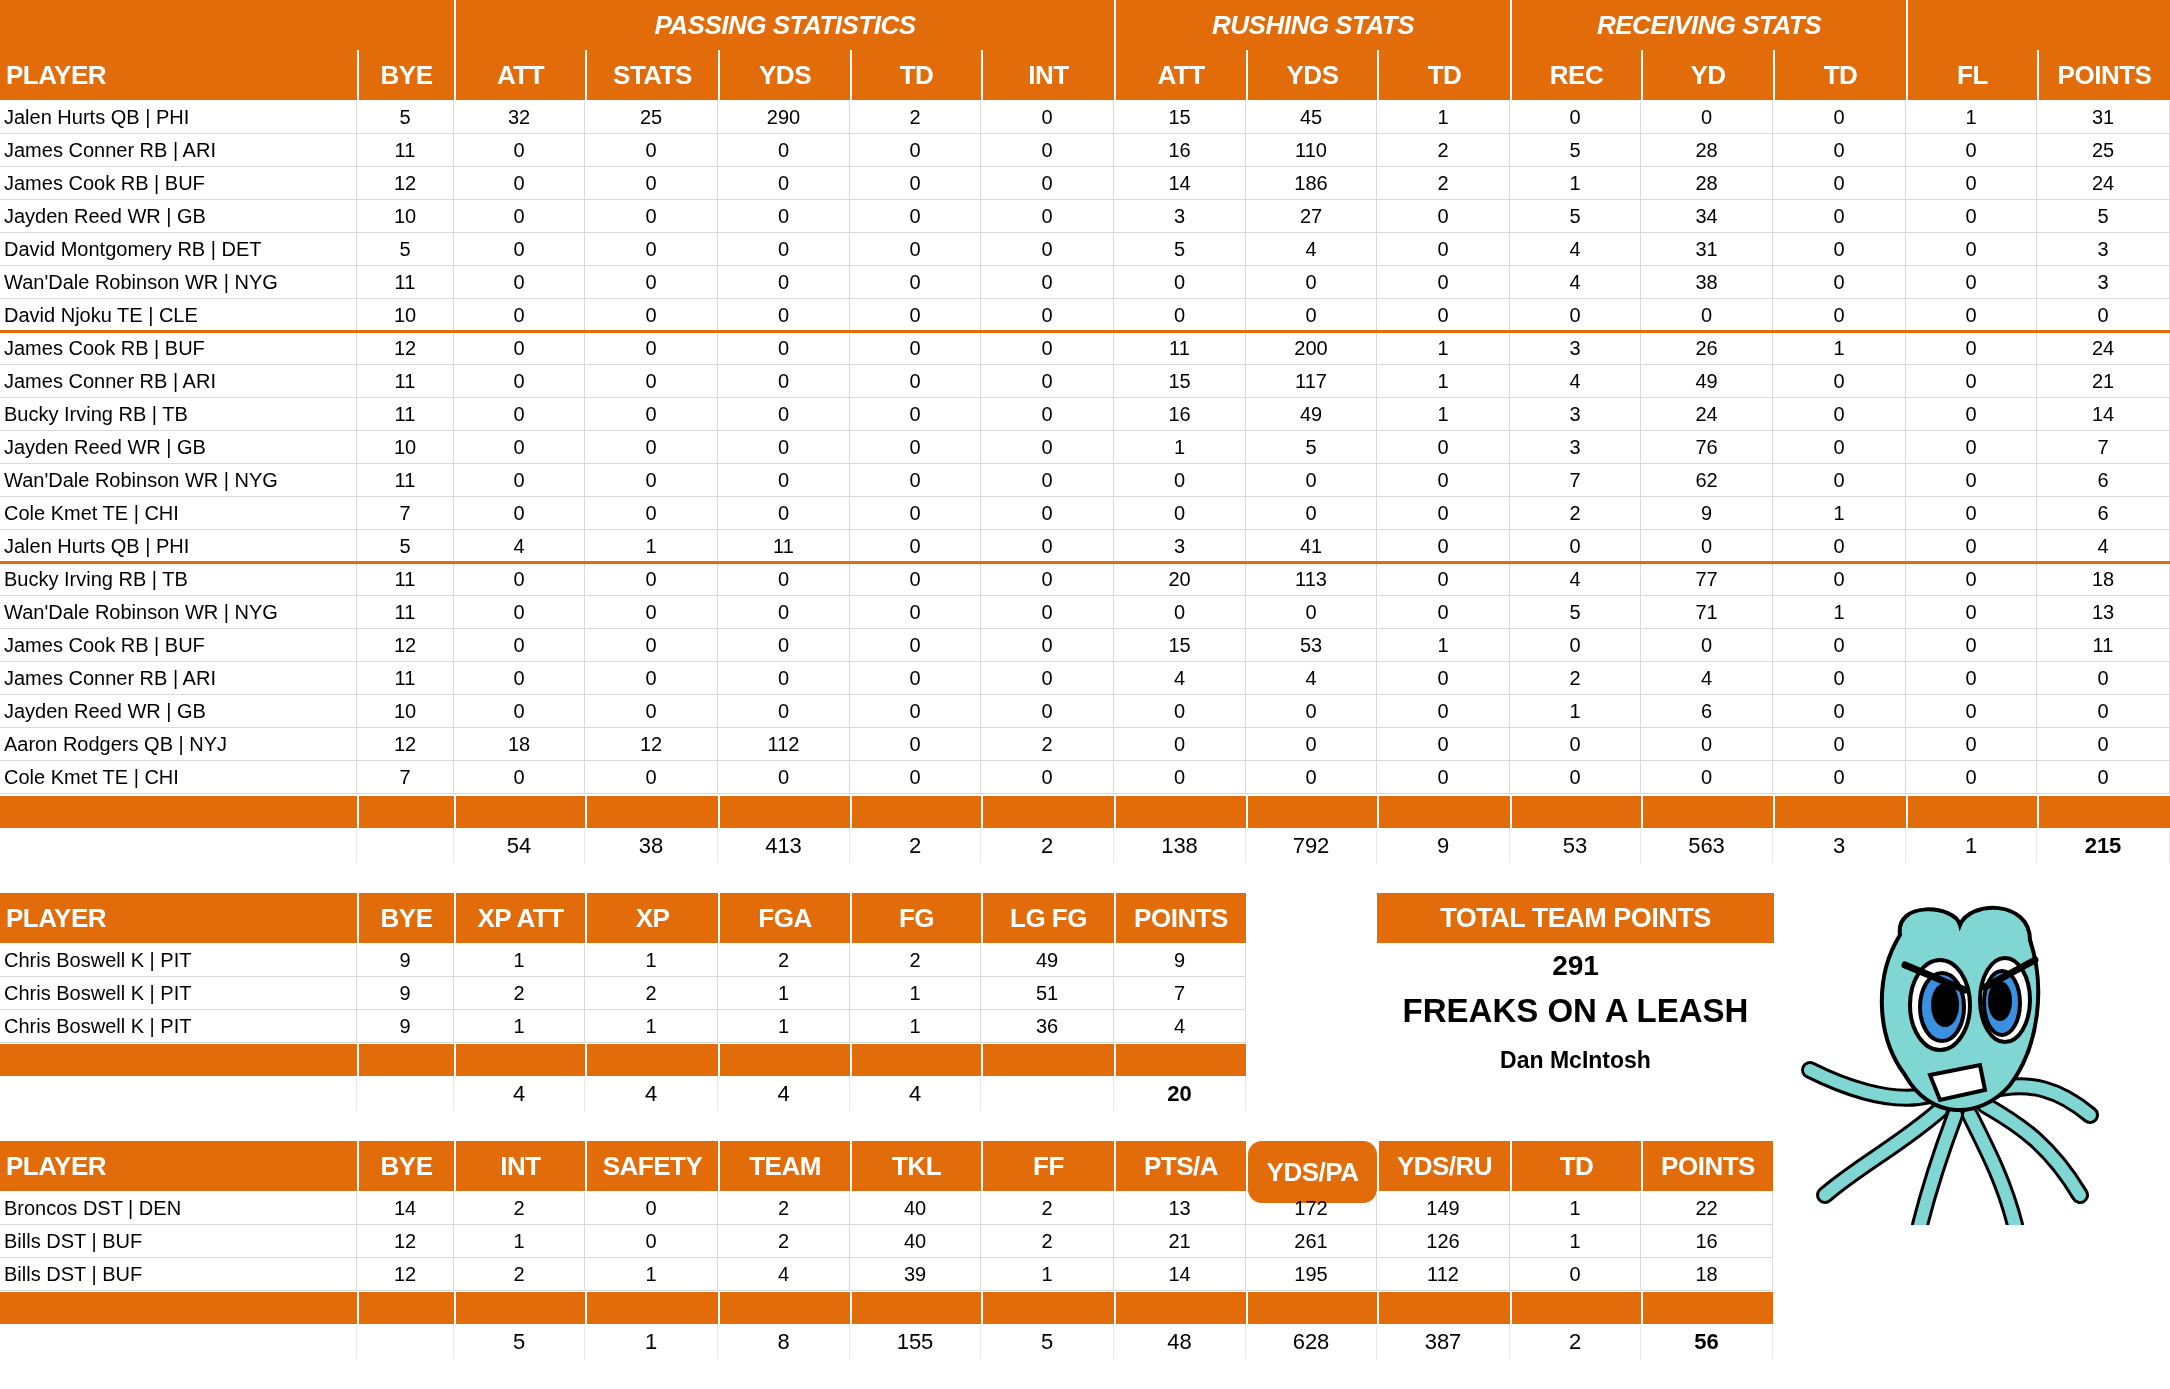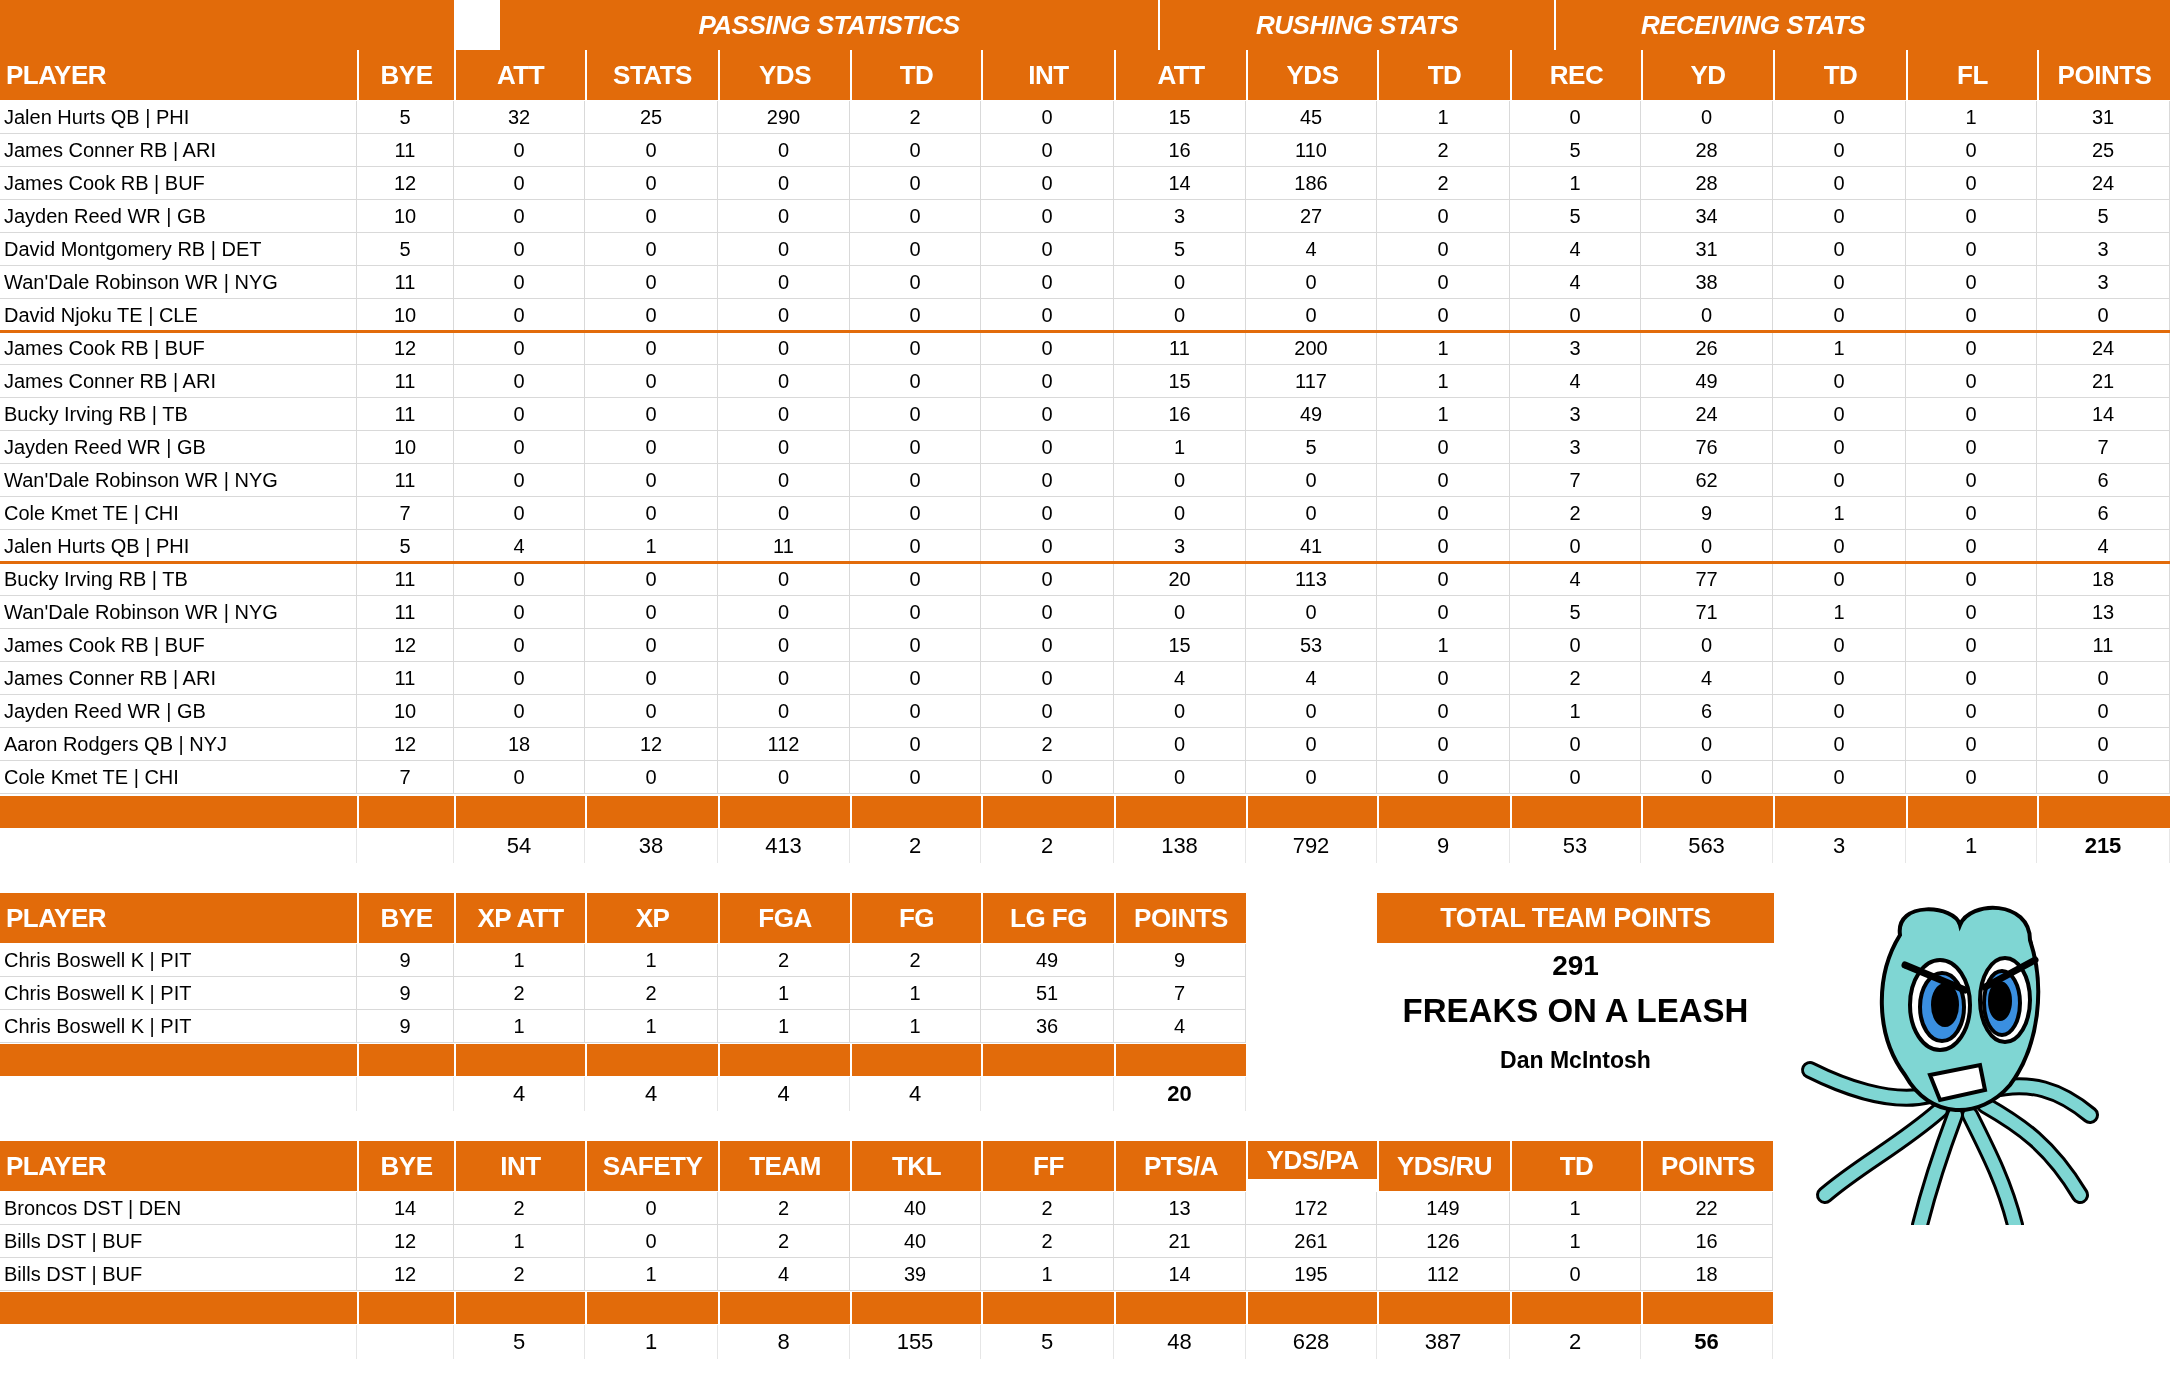--- a/index.html
+++ b/index.html
@@ -1,20 +1,20 @@
 <!DOCTYPE html>
 <html><head>
 <meta charset="utf-8">
 <style>
   html,body{margin:0;padding:0;background:#fff;}
   body{width:2170px;height:1389px;position:relative;overflow:hidden;font-family:"Liberation Sans","DejaVu Sans",sans-serif;color:#000;}
   .abs{position:absolute;box-sizing:border-box;}
   .or{background:#E26B0A;}
   .hdr{color:#fff;font-weight:bold;display:flex;align-items:center;justify-content:center;font-size:26px;letter-spacing:-0.5px;}
-  .grp{color:#fff;font-weight:bold;font-style:italic;font-size:26px;display:flex;align-items:center;justify-content:center;letter-spacing:-0.5px;margin-left:44px;}
+  .grp{color:#fff;font-weight:bold;font-style:italic;font-size:26px;display:flex;align-items:center;justify-content:center;letter-spacing:-0.5px;}
   .cell{display:flex;align-items:center;justify-content:center;font-size:20px;border-right:1px solid #d9d9d9;border-bottom:1px solid #d9d9d9;}
   .cell.name{justify-content:flex-start;padding-left:4px;font-size:20px;white-space:nowrap;}
   .tot{display:flex;align-items:center;justify-content:center;font-size:22px;border-right:1px solid #e6e6e6;}
   .bold{font-weight:bold;}
   .sep{height:3px;background:#E26B0A;}
 </style>
 </head>
 <body>
 
 <div id="root">
@@ -434,21 +434,21 @@
     <div class="abs tot" style="left:981px;top:1077px;width:133px;height:34px;"></div>
     <div class="abs tot bold" style="left:1114px;top:1077px;width:132px;height:34px;">20</div>
     <div class="abs or hdr" style="left:0px;top:1141px;width:357px;height:50px;justify-content:flex-start;padding-left:6px;">PLAYER</div>
     <div class="abs or hdr" style="left:359px;top:1141px;width:95px;height:50px;">BYE</div>
     <div class="abs or hdr" style="left:456px;top:1141px;width:129px;height:50px;">INT</div>
     <div class="abs or hdr" style="left:587px;top:1141px;width:131px;height:50px;">SAFETY</div>
     <div class="abs or hdr" style="left:720px;top:1141px;width:130px;height:50px;">TEAM</div>
     <div class="abs or hdr" style="left:852px;top:1141px;width:129px;height:50px;">TKL</div>
     <div class="abs or hdr" style="left:983px;top:1141px;width:131px;height:50px;">FF</div>
     <div class="abs or hdr" style="left:1116px;top:1141px;width:130px;height:50px;">PTS/A</div>
-    <div class="abs or hdr" style="left:1248px;top:1141px;width:129px;height:38px;">YDS/PA</div>
+    <div class="abs or hdr" style="left:1248px;top:1141px;width:129px;height:62px;border-radius:14px;">YDS/PA</div>
     <div class="abs or hdr" style="left:1379px;top:1141px;width:131px;height:50px;">YDS/RU</div>
     <div class="abs or hdr" style="left:1512px;top:1141px;width:129px;height:50px;">TD</div>
     <div class="abs or hdr" style="left:1643px;top:1141px;width:130px;height:50px;">POINTS</div>
     <div class="abs cell name" style="left:0px;top:1192px;width:357px;height:33px;">Broncos DST | DEN</div>
     <div class="abs cell" style="left:357px;top:1192px;width:97px;height:33px;">14</div>
     <div class="abs cell" style="left:454px;top:1192px;width:131px;height:33px;">2</div>
     <div class="abs cell" style="left:585px;top:1192px;width:133px;height:33px;">0</div>
     <div class="abs cell" style="left:718px;top:1192px;width:132px;height:33px;">2</div>
     <div class="abs cell" style="left:850px;top:1192px;width:131px;height:33px;">40</div>
     <div class="abs cell" style="left:981px;top:1192px;width:133px;height:33px;">2</div>

